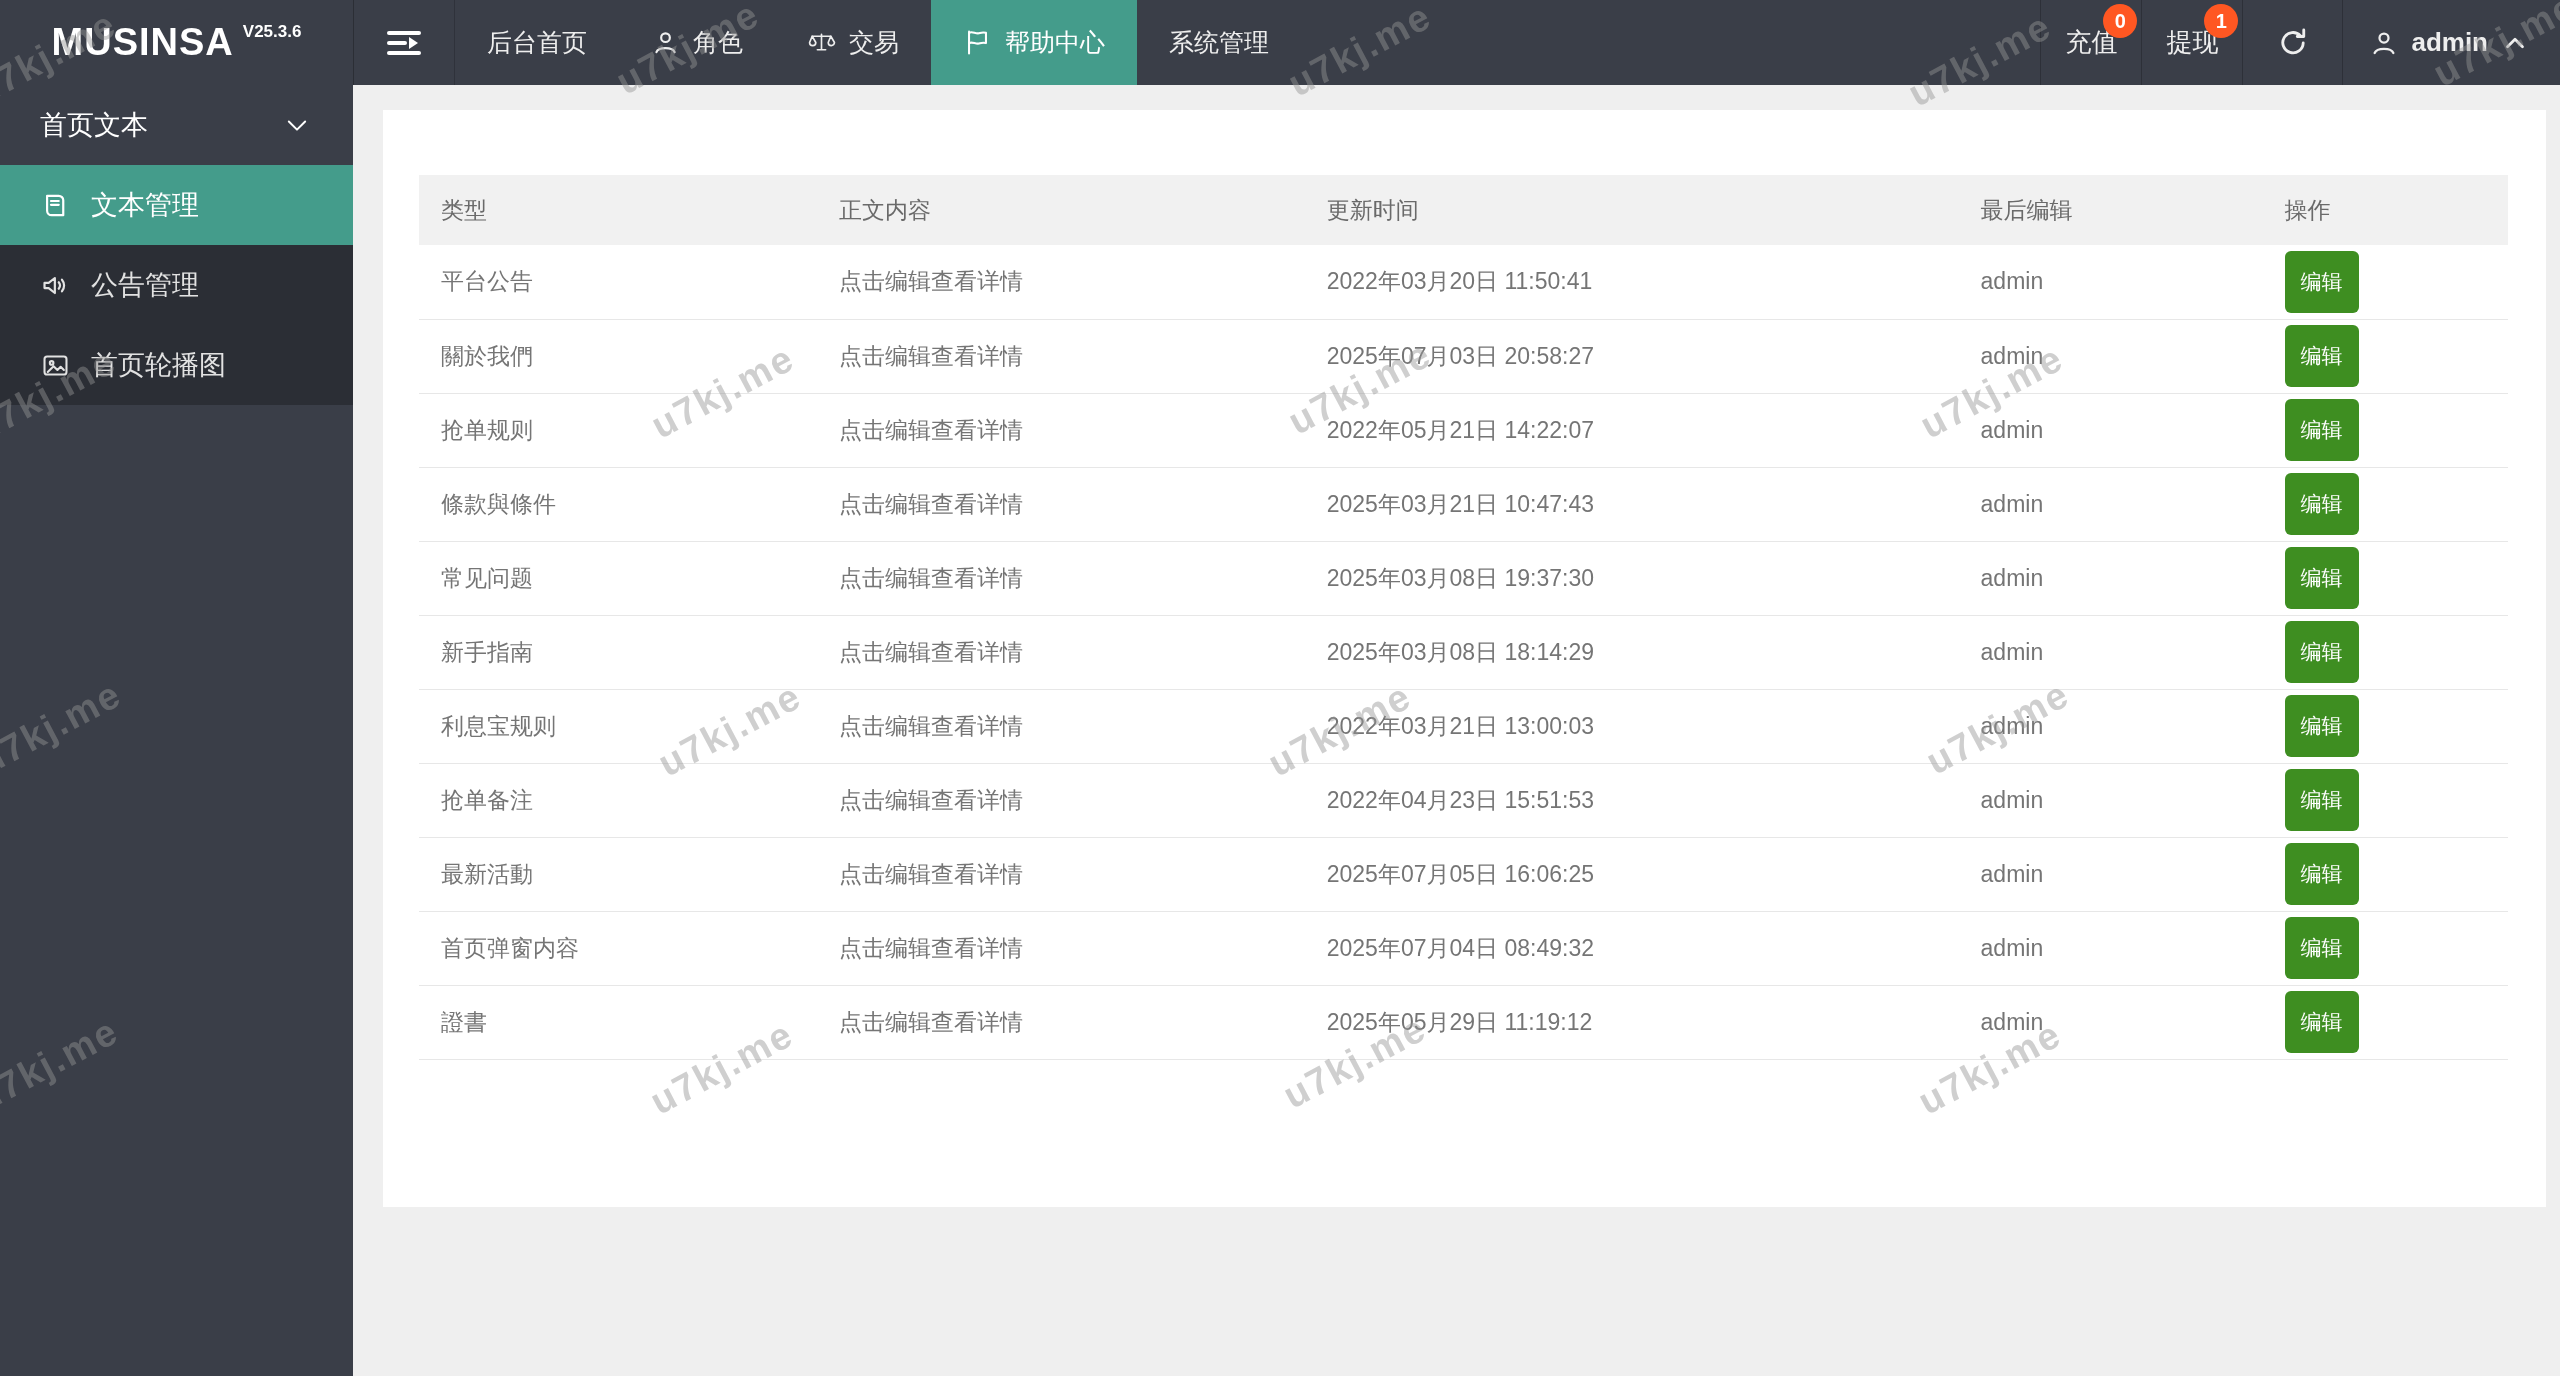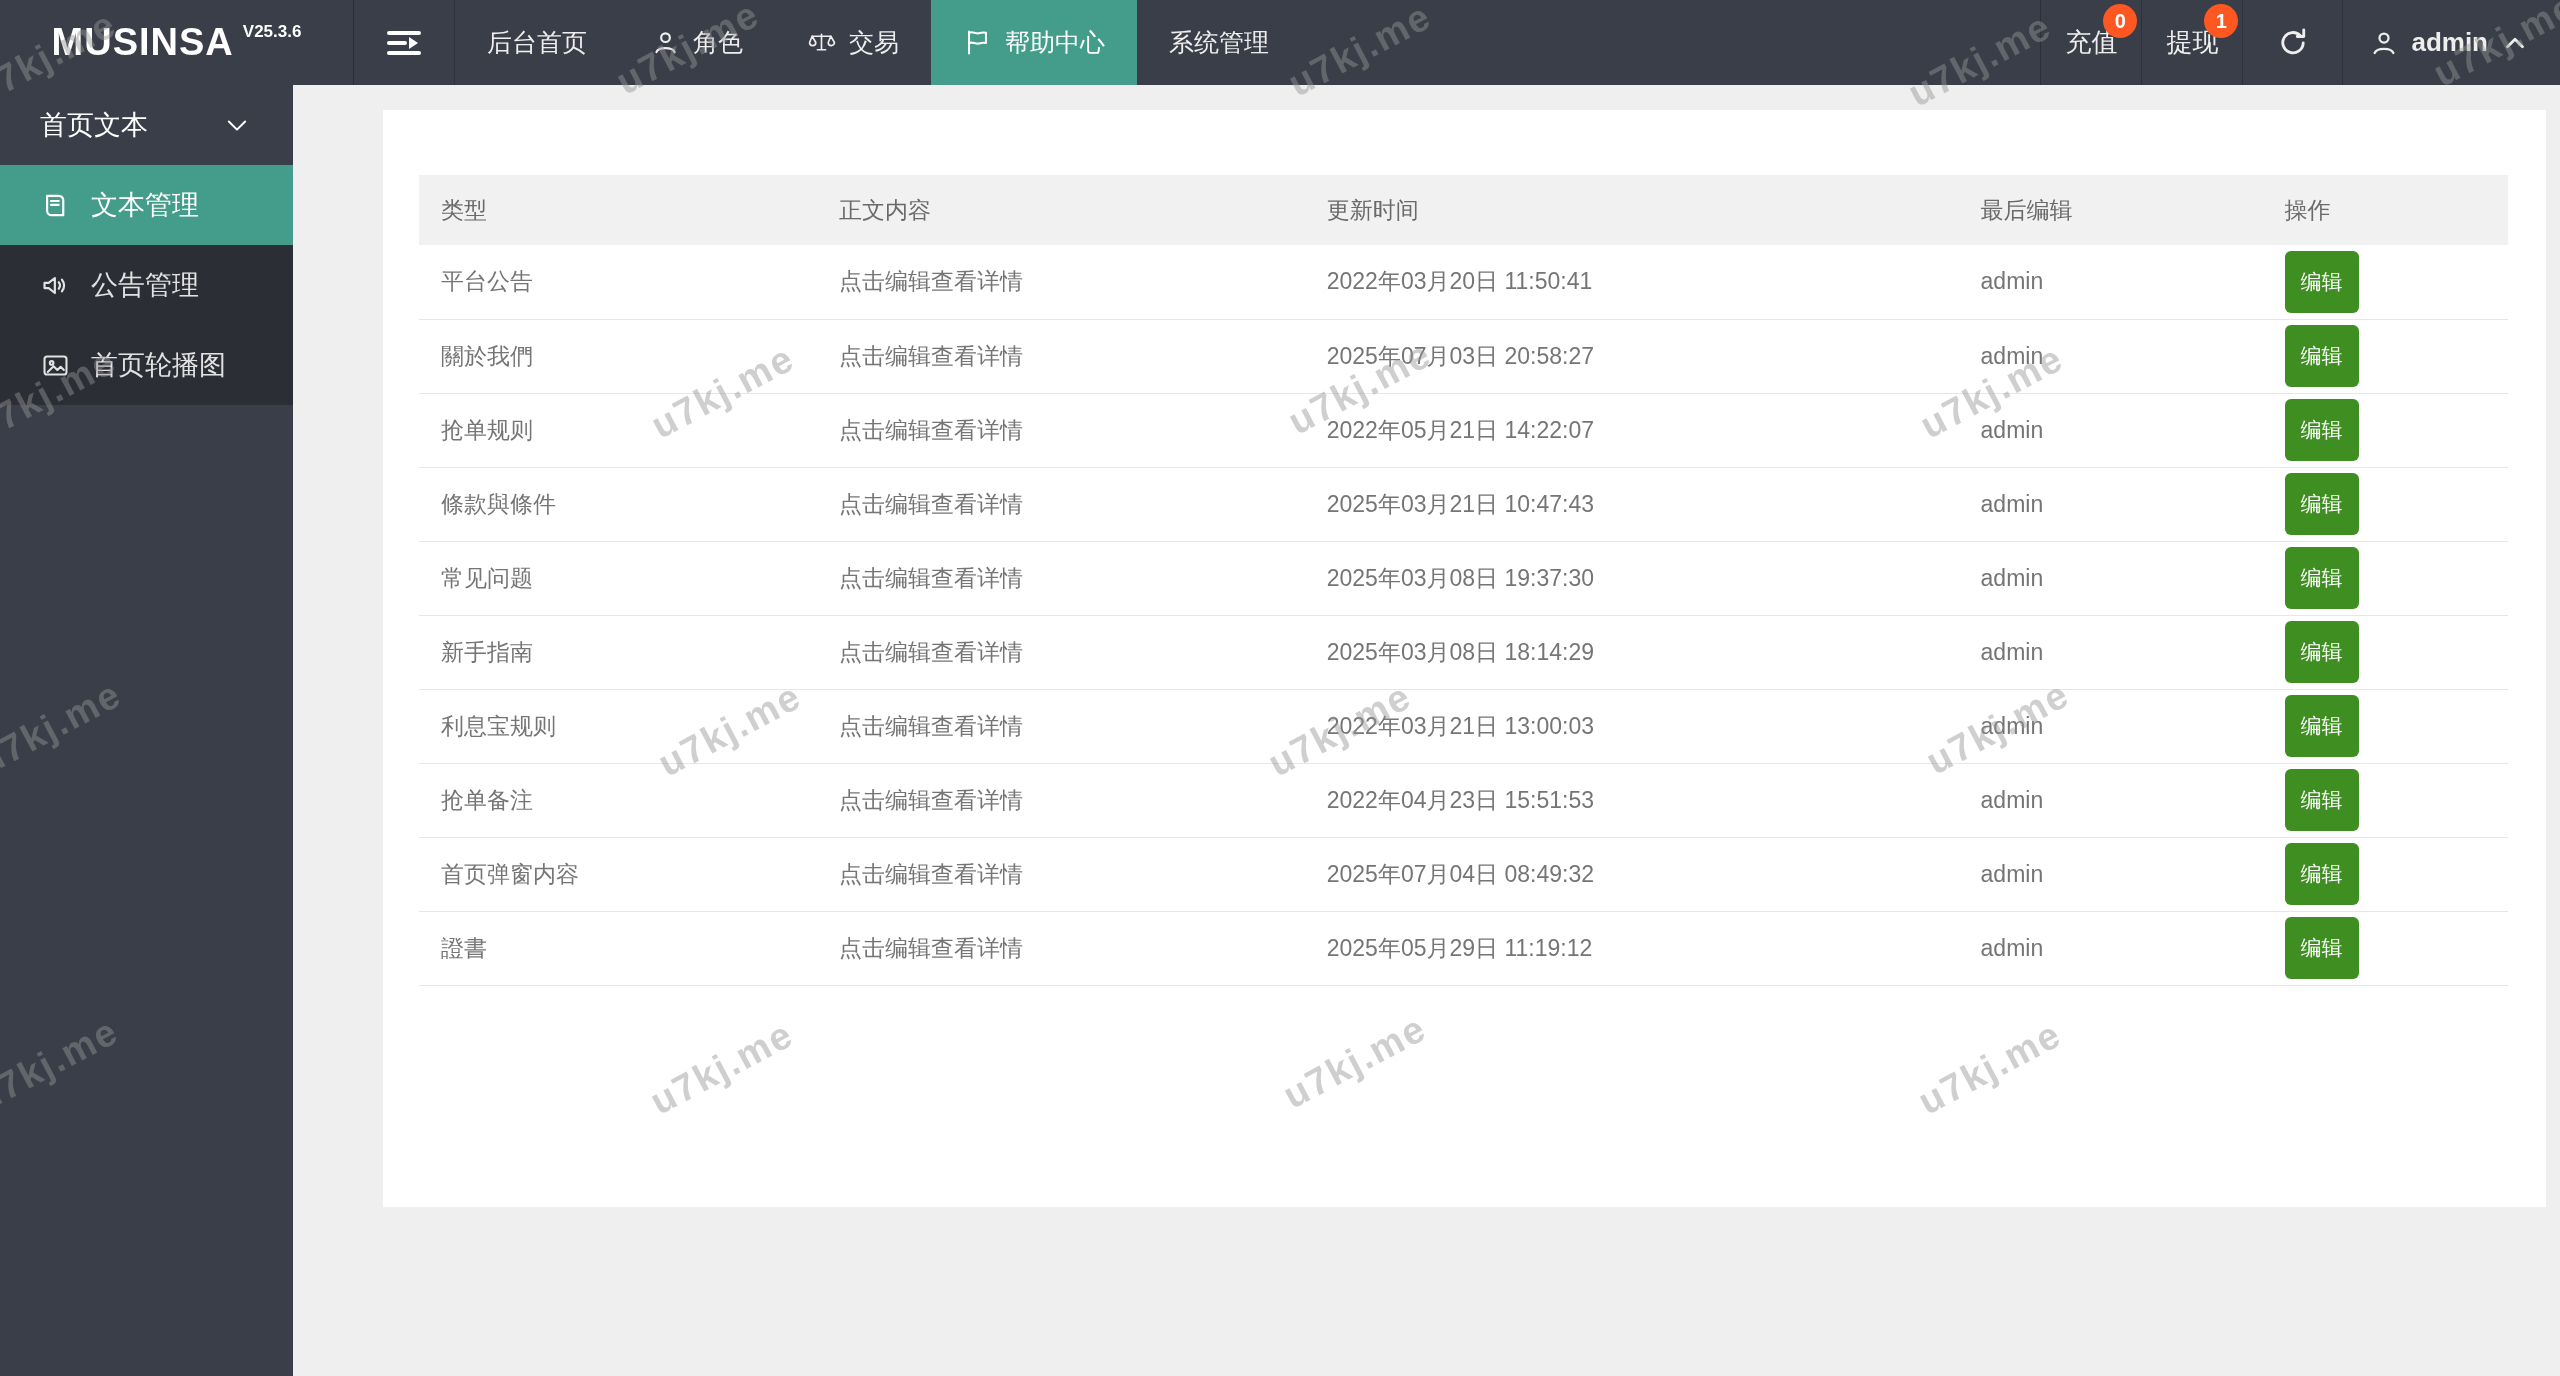--- a/index.html
+++ b/index.html
@@ -31,21 +31,21 @@
   .badge { position:absolute; top:4px; right:4px; min-width:34px; height:34px; padding:0 6px; border-radius:17px;
            background:#ff5722; color:#fff; font-size:20px; font-weight:bold;
            display:flex; align-items:center; justify-content:center; }
   .refresh-block { width:100px; padding:0; }
   .refresh-block svg { width:34px; height:34px; }
   .user-block { font-weight:bold; padding:0 30px 0 26px; }
   .user-block .icon svg { width:30px; height:30px; }
   .chev-up svg { width:26px; height:26px; }
 
   
-  .sidebar { position:absolute; top:85px; left:0; width:293px; height:1291px; background:#3a3e48; z-index:4; }
+  .sidebar { position:absolute; top:85px; left:0; width:353px; height:1291px; background:#3a3e48; z-index:4; }
   .side-group { height:80px; display:flex; align-items:center; justify-content:space-between;
                 padding:0 42px 0 40px; color:#fff; font-size:27px; cursor:pointer; }
   .side-group .icon svg { width:28px; height:28px; }
   .side-list { list-style:none; }
   .side-item { height:80px; display:flex; align-items:center; gap:20px; padding:0 40px;
                background:#2b2e35; color:#e2e2e2; font-size:27px; cursor:pointer; }
   .side-item.active { background:#449c8b; color:#fff; }
   .side-item .icon svg { width:31px; height:31px; }
 
   
@@ -266,20 +266,27 @@
               <td><button class="edit-btn">编辑</button></td>
             </tr>
             <tr>
               <td>抢单备注</td>
               <td>点击编辑查看详情</td>
               <td>2022年04月23日 15:51:53</td>
               <td>admin</td>
               <td><button class="edit-btn">编辑</button></td>
             </tr>
             <tr>
+              <td>最新活動</td>
+              <td>点击编辑查看详情</td>
+              <td>2025年07月05日 16:06:25</td>
+              <td>admin</td>
+              <td><button class="edit-btn">编辑</button></td>
+            </tr>
+            <tr>
               <td>首页弹窗内容</td>
               <td>点击编辑查看详情</td>
               <td>2025年07月04日 08:49:32</td>
               <td>admin</td>
               <td><button class="edit-btn">编辑</button></td>
             </tr>
             <tr>
               <td>證書</td>
               <td>点击编辑查看详情</td>
               <td>2025年05月29日 11:19:12</td>

